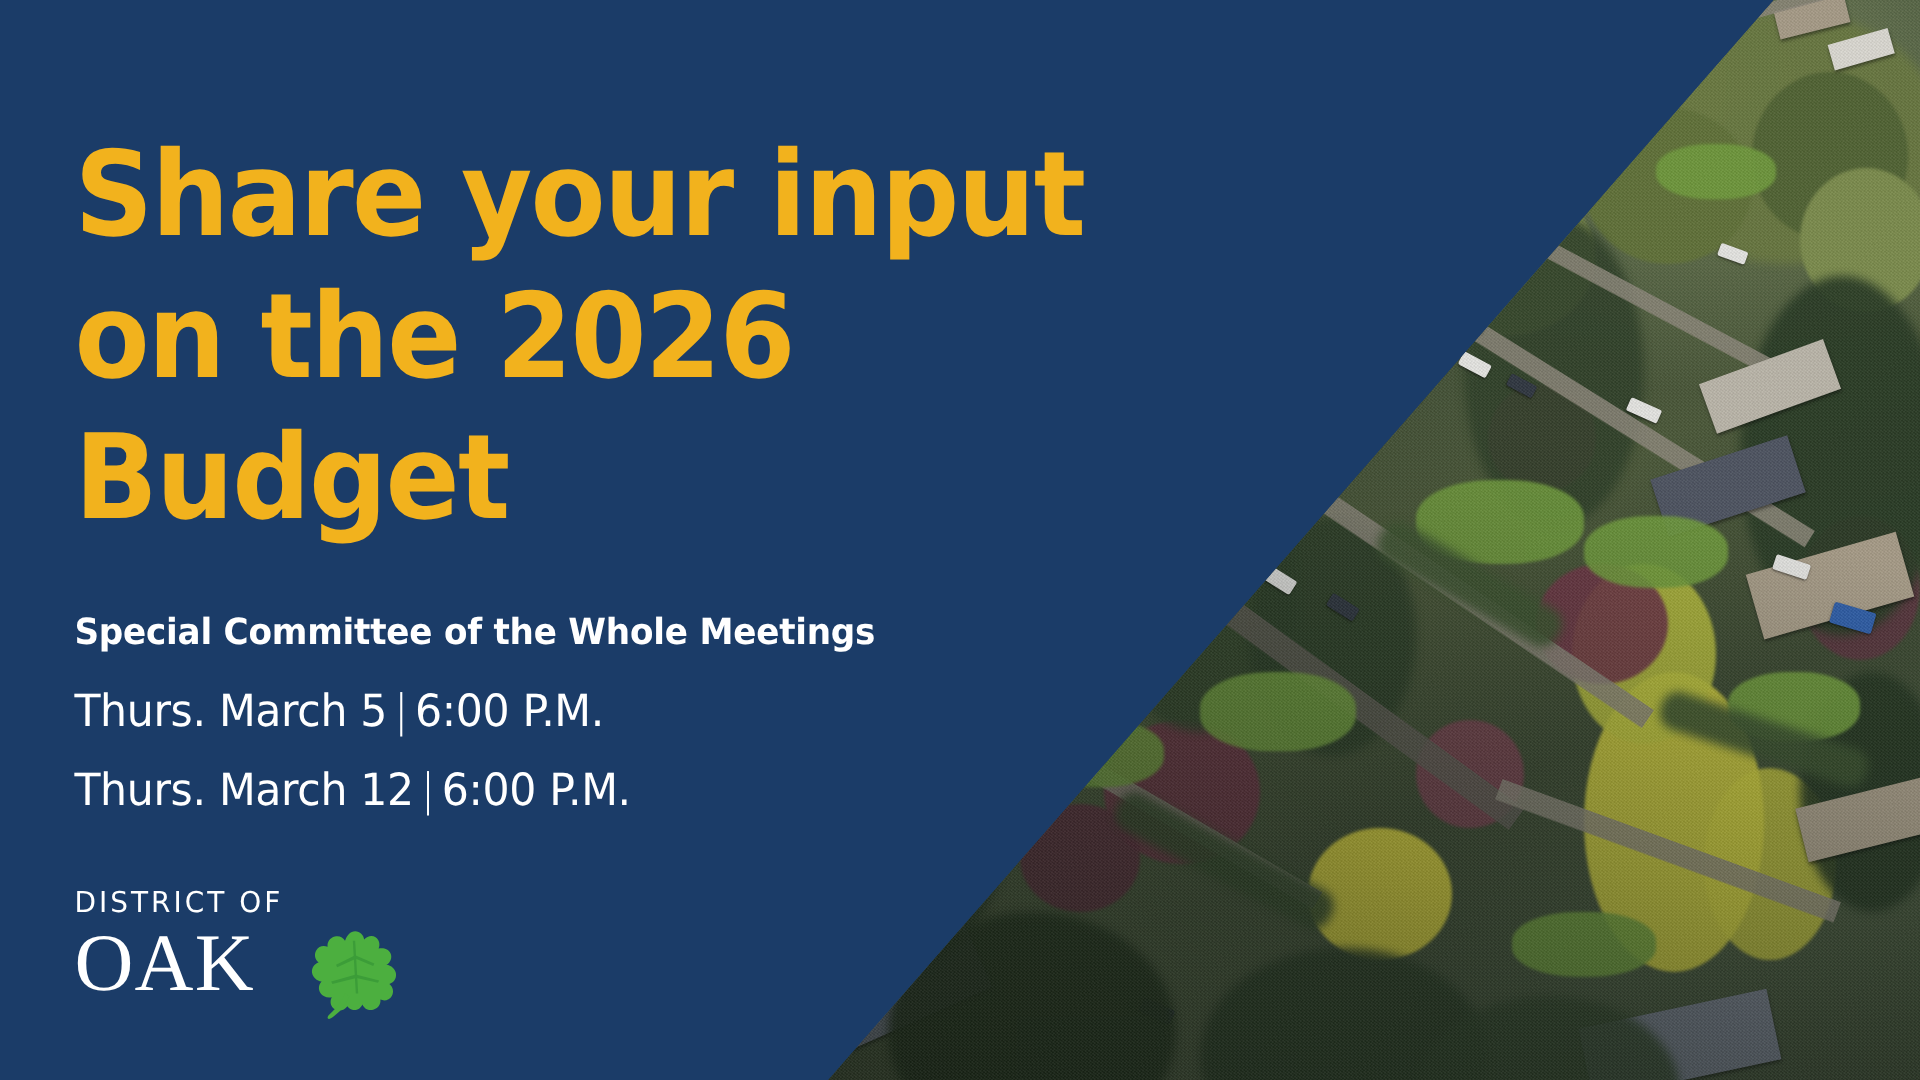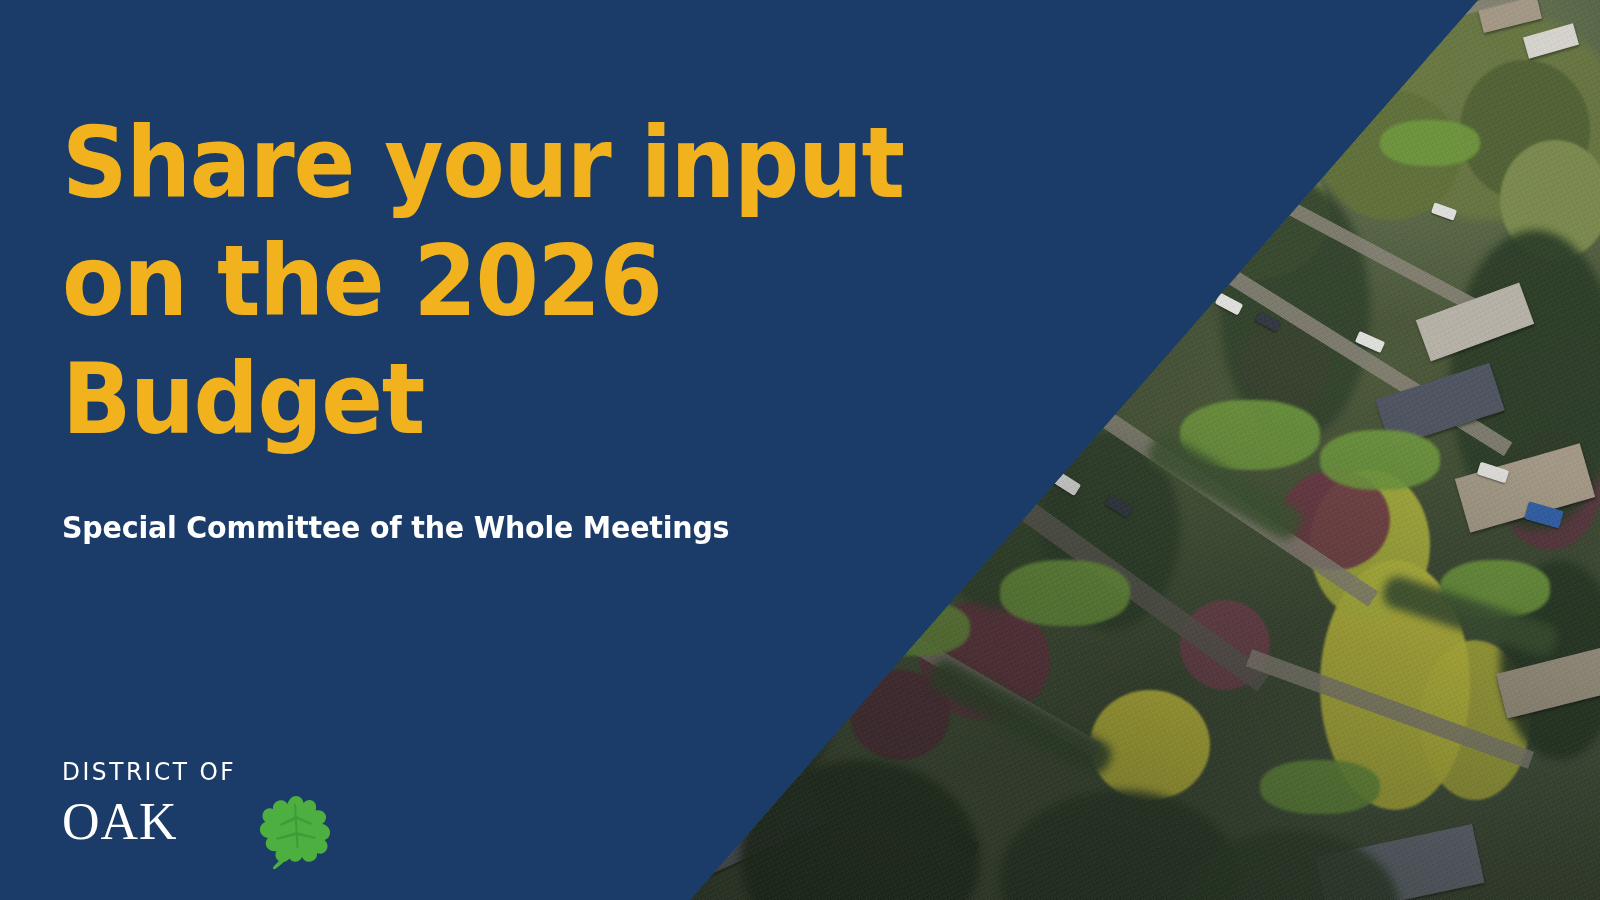--- a/index.html
+++ b/index.html
@@ -147,21 +147,21 @@
     transform-origin:left top;
     white-space:nowrap;
   }
   #dates { margin-top:14px; }
   .date-sep { padding:0 6px; font-weight:300; }
 
   
   #logo {
     position:absolute;
     left:62px;
-    bottom:42px;
+    bottom:62px;
     width:420px;
   }
   #logo-district {
     color:#ffffff;
     font-family:"DejaVu Sans", sans-serif;
     font-weight:400;
     font-size:24px;
     letter-spacing:2.6px;
     line-height:26px;
     transform:scaleX(.97);
@@ -171,21 +171,21 @@
     position:relative;
     margin-top:1px;
     height:72px;
   }
   .logo-word {
     position:absolute;
     top:0;
     color:#ffffff;
     font-family:"Liberation Serif", serif;
     font-weight:400;
-    font-size:52px;
+    font-size:68px;
     line-height:72px;
     letter-spacing:1px;
   }
   #logo-oak { left:0; }
   #logo-bay { left:242px; }
 
   #logo-leaf {
     position:absolute;
     left:182px;
     top:4px;
@@ -300,20 +300,31 @@
 
   <div id="blue-panel">
 
     <div id="content">
 
       <h1 id="headline">Share your input
 on the 2026 Budget</h1>
 
       <div id="subhead">Special Committee of the Whole Meetings</div>
 
+      <div id="dates">
+
+        <div class="date-line">
+          <span>Thurs. March 5</span><span class="date-sep">|</span><span>6:00 P.M.</span>
+        </div>
+
+        <div class="date-line">
+          <span>Thurs. March 12</span><span class="date-sep">|</span><span>6:00 P.M.</span>
+        </div>
+
+      </div>
     </div>
 
     <div id="logo">
 
       <div id="logo-district">DISTRICT OF</div>
 
       <div id="logo-wordmark">
 
         <span class="logo-word" id="logo-oak">OAK</span>
 

